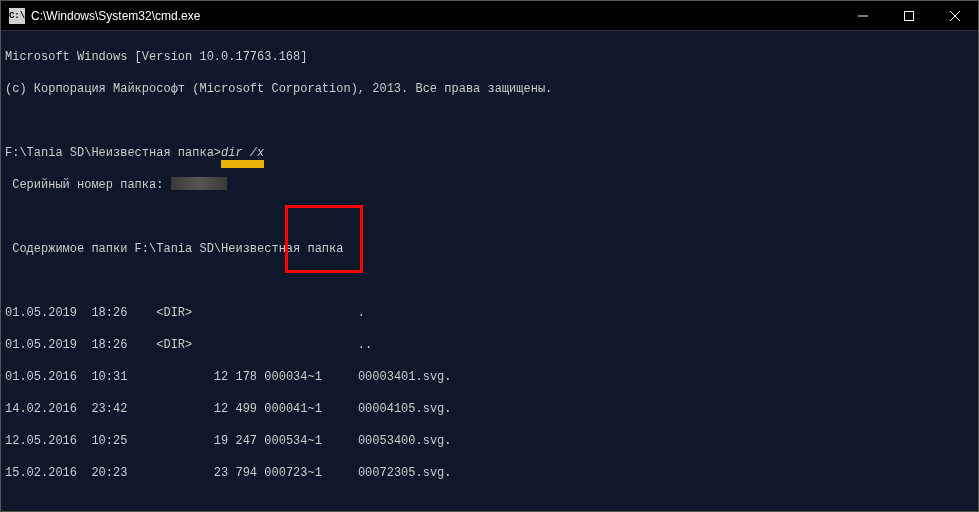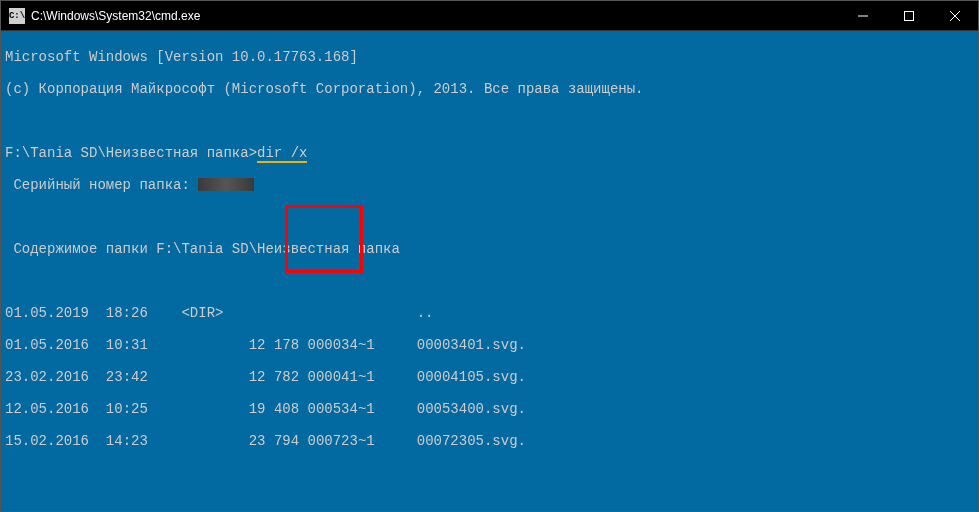--- a/index.html
+++ b/index.html
@@ -61,36 +61,37 @@
       width: 46px;
       height: 100%;
       display: flex;
       align-items: center;
       justify-content: center;
       color: #fff;
       cursor: pointer;
     }
     .terminal {
       flex: 1;
-      background: #0369a1;
+      background: #0f172a;
       color: #ccc;
       font-family: Consolas, "Courier New", monospace;
-      font-size: 14px;
+      font-size: 12px;
       line-height: 16px;
       padding: 2px 4px;
       white-space: pre;
       overflow: hidden;
       position: relative;
     }
     .line {
       display: block;
       height: 16px;
     }
     .underline-red {
-      border-bottom: 2px solid #eab308;
+      border-bottom: 8px solid #eab308;
+      font-style: italic;
     }
     .serial-blur {
       display: inline-block;
       width: 56px;
       height: 13px;
       background: linear-gradient(90deg, #3a3a3a, #555, #3a3a3a);
       vertical-align: middle;
       position: relative;
       top: -1px;
     }
@@ -136,25 +137,26 @@
 
   <div class="terminal">
 <span class="line">Microsoft Windows [Version 10.0.17763.168]</span>
 <span class="line">(c) Корпорация Майкрософт (Microsoft Corporation), 2013. Все права защищены.</span>
 <span class="line"> </span>
 <span class="line"><span>F:\Tania SD\Неизвестная папка&gt;</span><span class="underline-red">dir /x</span></span>
 <span class="line"><span> Серийный номер папка: </span><span class="serial-blur"></span></span>
 <span class="line"> </span>
 <span class="line"> Содержимое папки F:\Tania SD\Неизвестная папка</span>
 <span class="line"> </span>
+<span class="line">01.05.2019  18:26    &lt;DIR&gt;                       .</span>
 <span class="line">01.05.2019  18:26    &lt;DIR&gt;                       ..</span>
 <span class="line"><span>01.05.2016</span>  <span>10:31</span>            <span>12 178</span> <span>000034~1</span>     <span>00003401.svg.</span></span>
-<span class="line"><span>23.02.2016</span>  <span>23:42</span>            <span>12 782</span> <span>000041~1</span>     <span>00004105.svg.</span></span>
-<span class="line"><span>12.05.2016</span>  <span>10:25</span>            <span>19 408</span> <span>000534~1</span>     <span>00053400.svg.</span></span>
-<span class="line"><span>15.02.2016</span>  <span>14:23</span>            <span>23 794</span> <span>000723~1</span>     <span>00072305.svg.</span></span>
+<span class="line"><span>14.02.2016</span>  <span>23:42</span>            <span>12 499</span> <span>000041~1</span>     <span>00004105.svg.</span></span>
+<span class="line"><span>12.05.2016</span>  <span>10:25</span>            <span>19 247</span> <span>000534~1</span>     <span>00053400.svg.</span></span>
+<span class="line"><span>15.02.2016</span>  <span>20:23</span>            <span>23 794</span> <span>000723~1</span>     <span>00072305.svg.</span></span>
 
 
 
 
 
     <div class="annotation-layer">
       <div class="red-box" style="left:284px; top:174px; width:78px; height:68px;"></div>
     </div>
   </div>
 </div>

